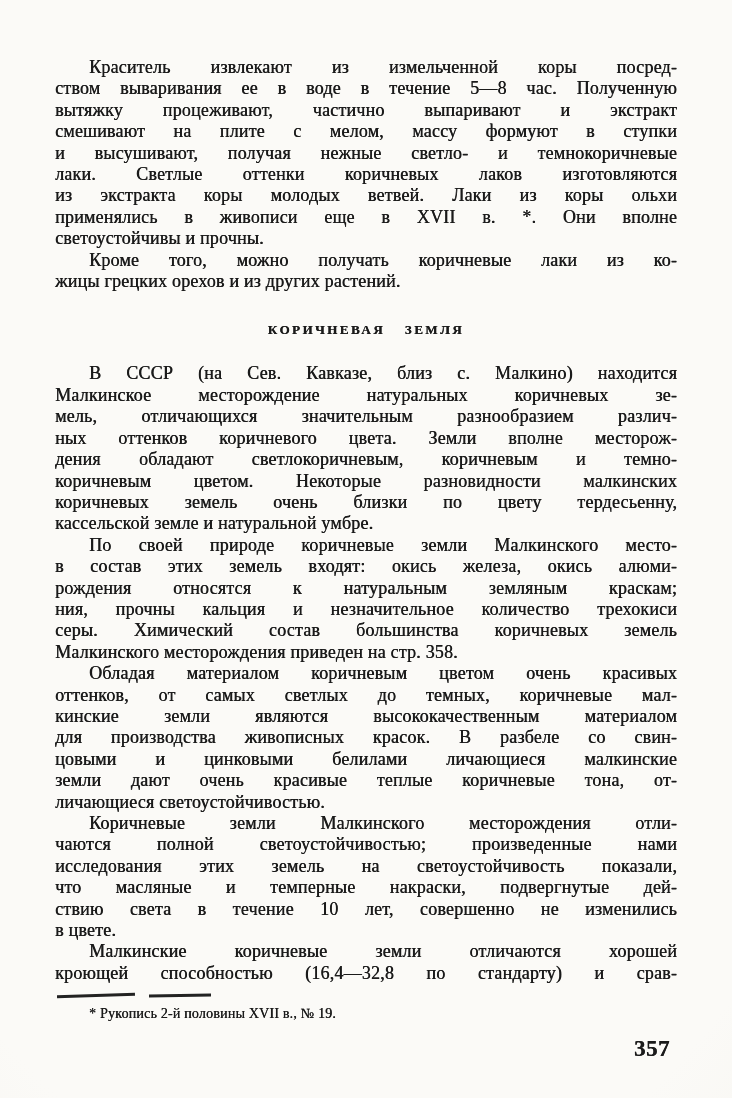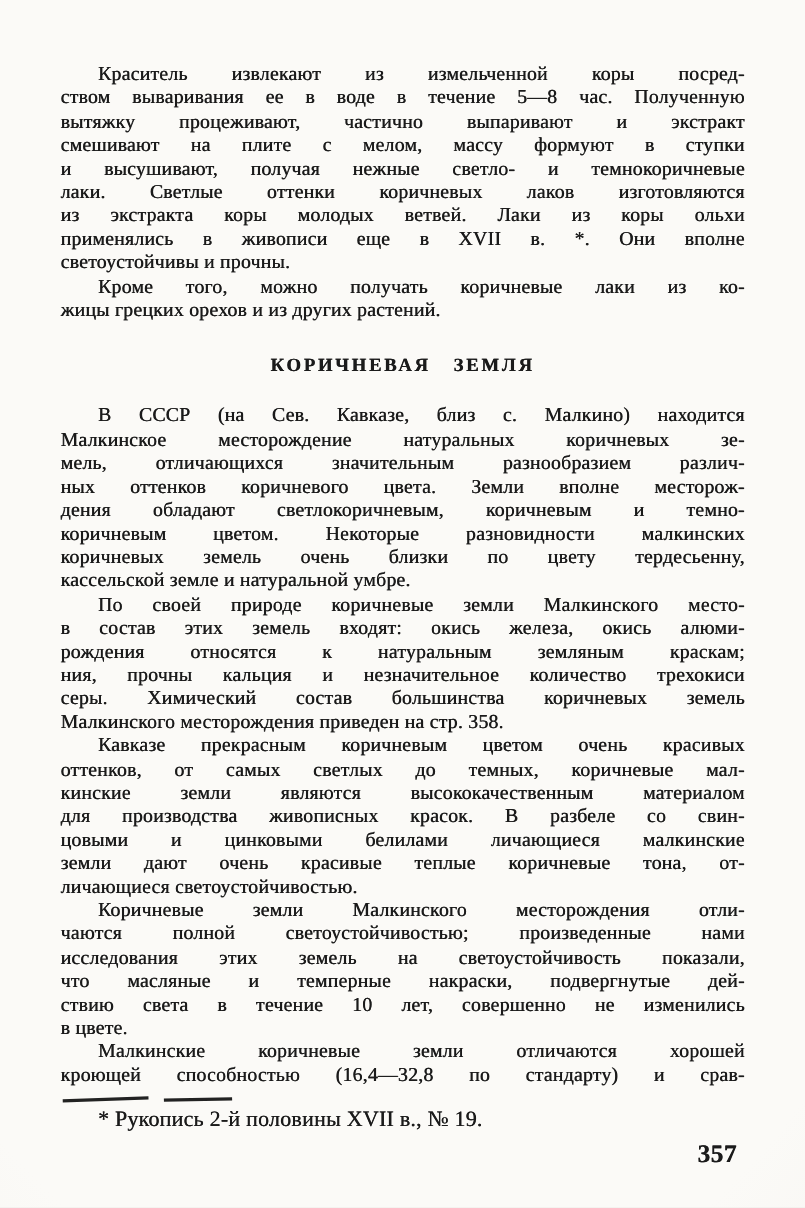--- a/index.html
+++ b/index.html
@@ -39,21 +39,21 @@
   .line.last-left {
     text-align-last: left;
   }
   .line.indent {
     padding-left: 34px;
   }
   .section-heading {
     margin-top: 30px;
     margin-bottom: 25px;
     text-align: center;
-    font-size: 17px;
+    font-size: 13px;
     font-weight: 700;
     letter-spacing: 2.5px;
     word-spacing: 14px;
     text-shadow: 0.3px 0 0 currentColor;
   }
   .footnote-sep {
     margin-top: 9px;
     margin-left: 2px;
     height: 4px;
     width: 185px;
@@ -64,21 +64,21 @@
   .footnote-sep .dash {
     display: block;
     height: 2.5px;
     background: #222;
   }
   .footnote-sep .dash.d1 { width: 78px; transform: rotate(-2deg); }
   .footnote-sep .dash.d2 { width: 62px; transform: rotate(-1deg); }
   .footnote {
     margin-top: 7px;
     padding-left: 34px;
-    font-size: 20px;
+    font-size: 14px;
     line-height: 20px;
     letter-spacing: 0.2px;
     text-shadow: 0.3px 0 0 currentColor;
   }
   .page-number {
     position: absolute;
     top: 1036px;
     right: 62px;
     font-size: 23px;
     font-weight: 700;
@@ -125,21 +125,21 @@
         </div>
         <div class="para">
           <div class="line indent">По своей природе коричневые земли Малкинского место-</div>
           <div class="line">в состав этих земель входят: окись железа, окись алюми-</div>
           <div class="line">рождения относятся к натуральным земляным краскам;</div>
           <div class="line">ния, прочны кальция и незначительное количество трехокиси</div>
           <div class="line">серы. Химический состав большинства коричневых земель</div>
           <div class="line last-left">Малкинского месторождения приведен на стр. 358.</div>
         </div>
         <div class="para">
-          <div class="line indent">Кавказе прекрасным коричневым цветом очень красивых</div>
+          <div class="line indent">Обладая материалом коричневым цветом очень красивых</div>
           <div class="line">оттенков, от самых светлых до темных, коричневые мал-</div>
           <div class="line">кинские земли являются высококачественным материалом</div>
           <div class="line">для производства живописных красок. В разбеле со свин-</div>
           <div class="line">цовыми и цинковыми белилами личающиеся малкинские</div>
           <div class="line">земли дают очень красивые теплые коричневые тона, от-</div>
           <div class="line last-left">личающиеся светоустойчивостью.</div>
         </div>
         <div class="para">
           <div class="line indent">Коричневые земли Малкинского месторождения отли-</div>
           <div class="line">чаются полной светоустойчивостью; произведенные нами</div>

